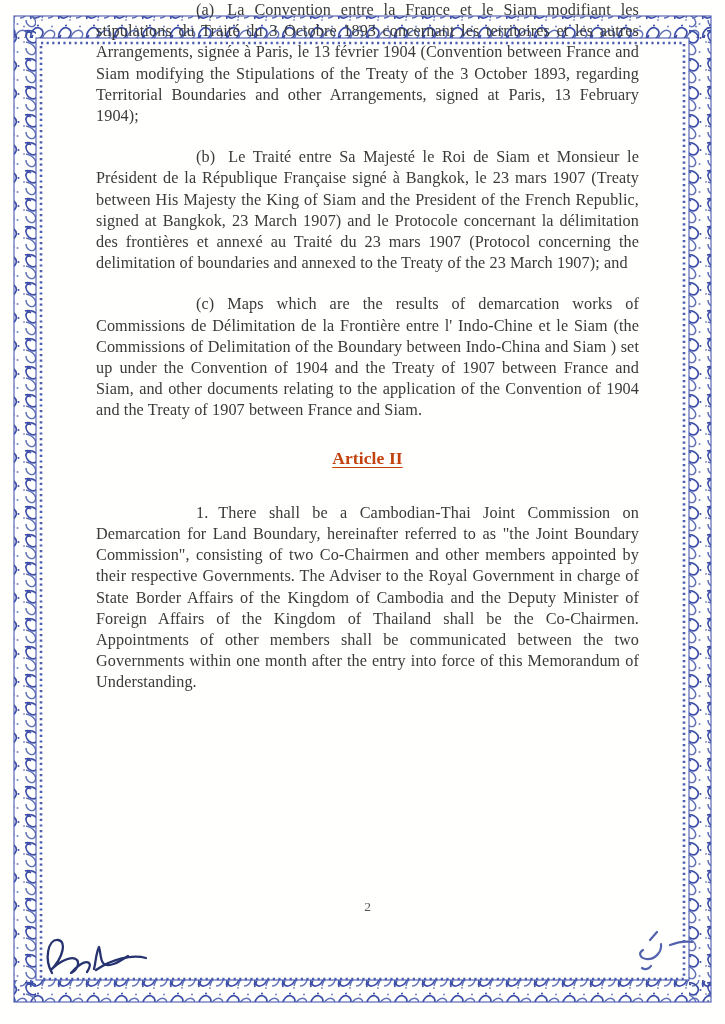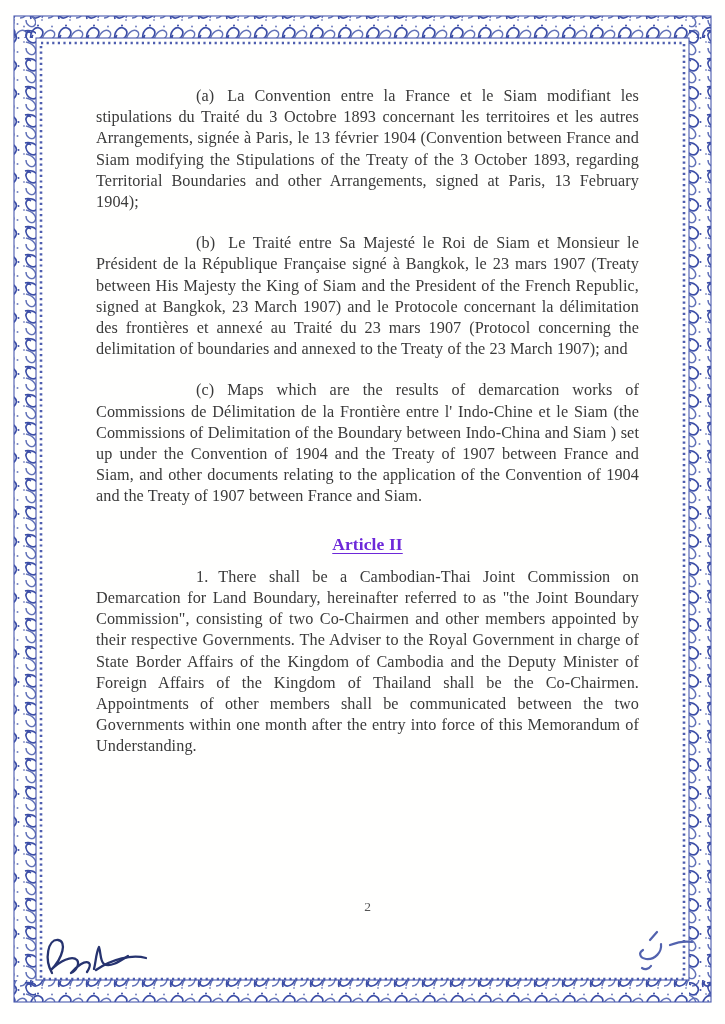--- a/index.html
+++ b/index.html
@@ -8,35 +8,34 @@
     width:725px;height:1024px;
     background:#fffffe;
     font-family:"Liberation Serif","DejaVu Serif",serif;
     color:#3a3a3a;
     overflow:hidden;
   }
   .frame-svg{position:absolute;left:0;top:0;width:725px;height:1024px;pointer-events:none;}
   .content{
     position:absolute;
     left:96px;right:86px;top:0;
-    padding-top:86px;
     font-size:16.2px;
     line-height:21.2px;
     text-align:justify;
     letter-spacing:.1px;
   }
   .content p{margin:0 0 20px 0;text-indent:100px;}
   .plabel{padding-right:13px;}
   .num-label{padding-right:10px;}
   h2.article{
-    margin:26px 0 12px 0;
+    margin:26px 0 34px 0;
     text-align:center;
     font-size:17.5px;
     font-weight:bold;
-    color:#6d28d9;
+    color:#c2410c;
     text-indent:0;
   }
   h2.article span{text-decoration:underline;text-underline-offset:3px;}
   .pagenum{
     position:absolute;
     left:96px;right:86px;
     top:899px;
     text-align:center;
     font-size:13.5px;
     color:#555;

